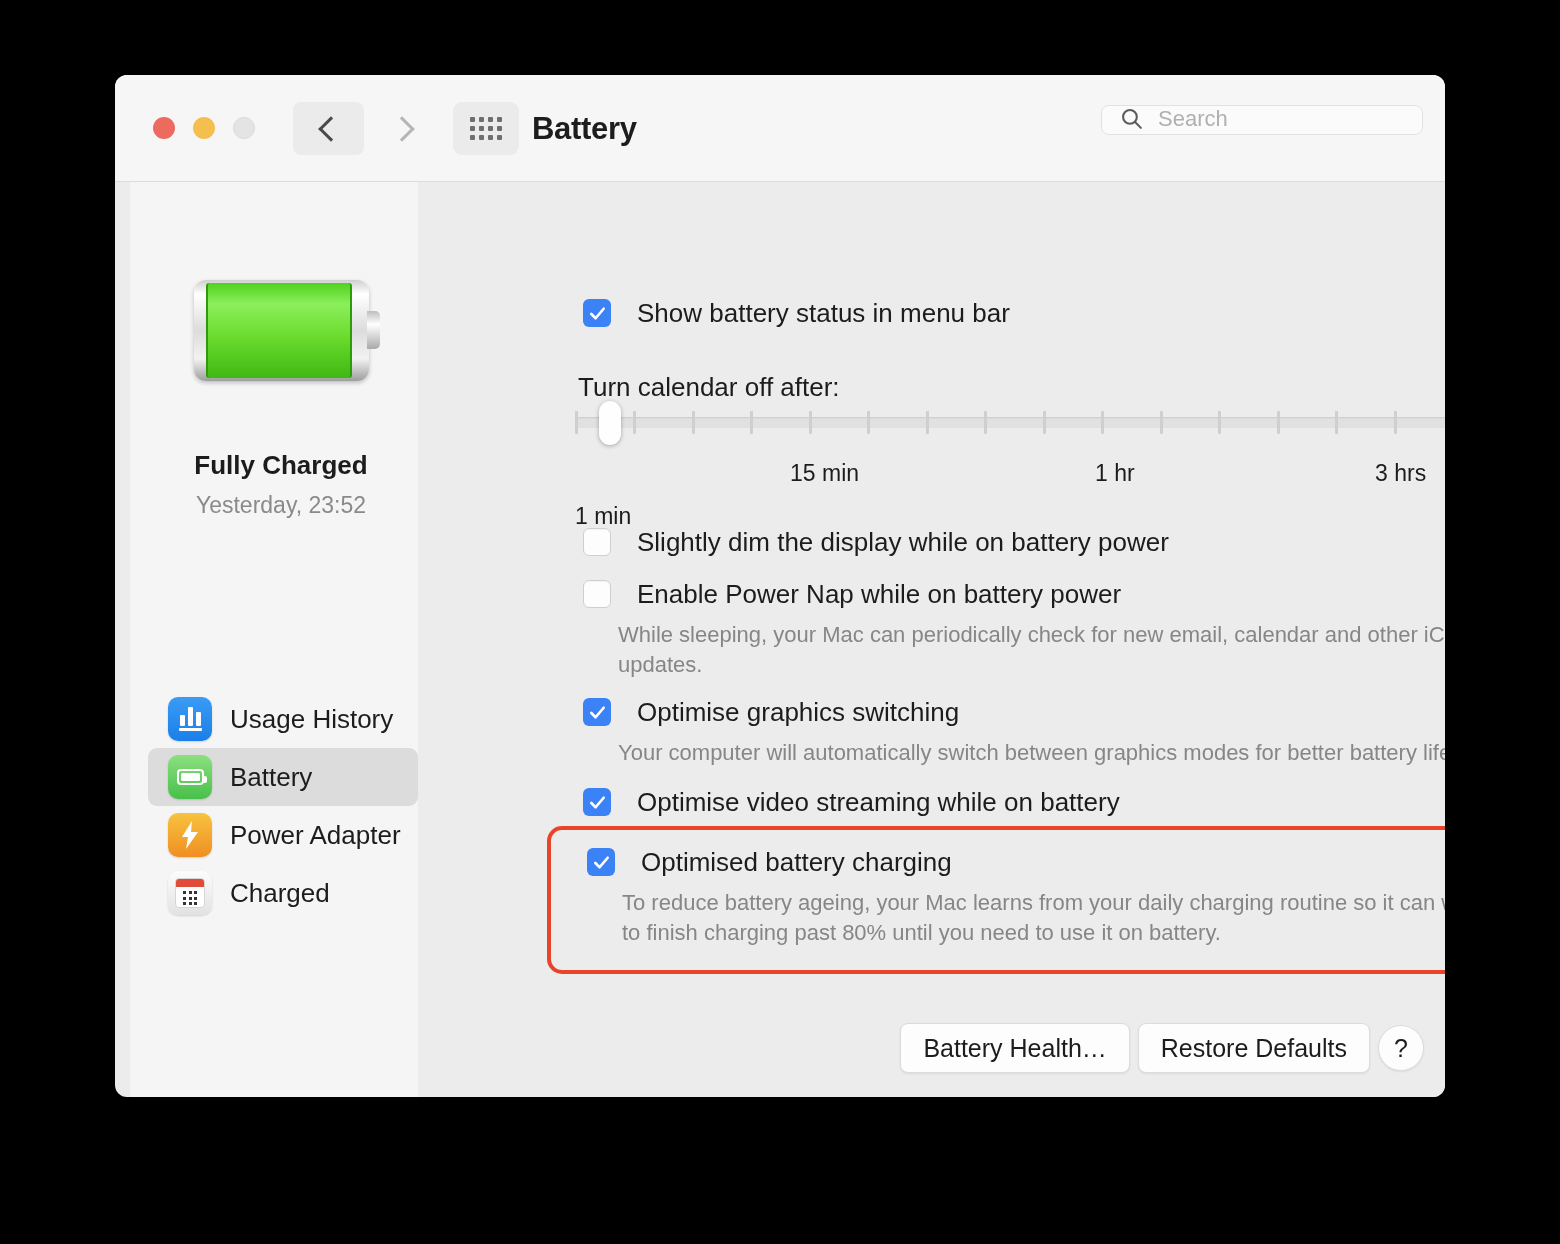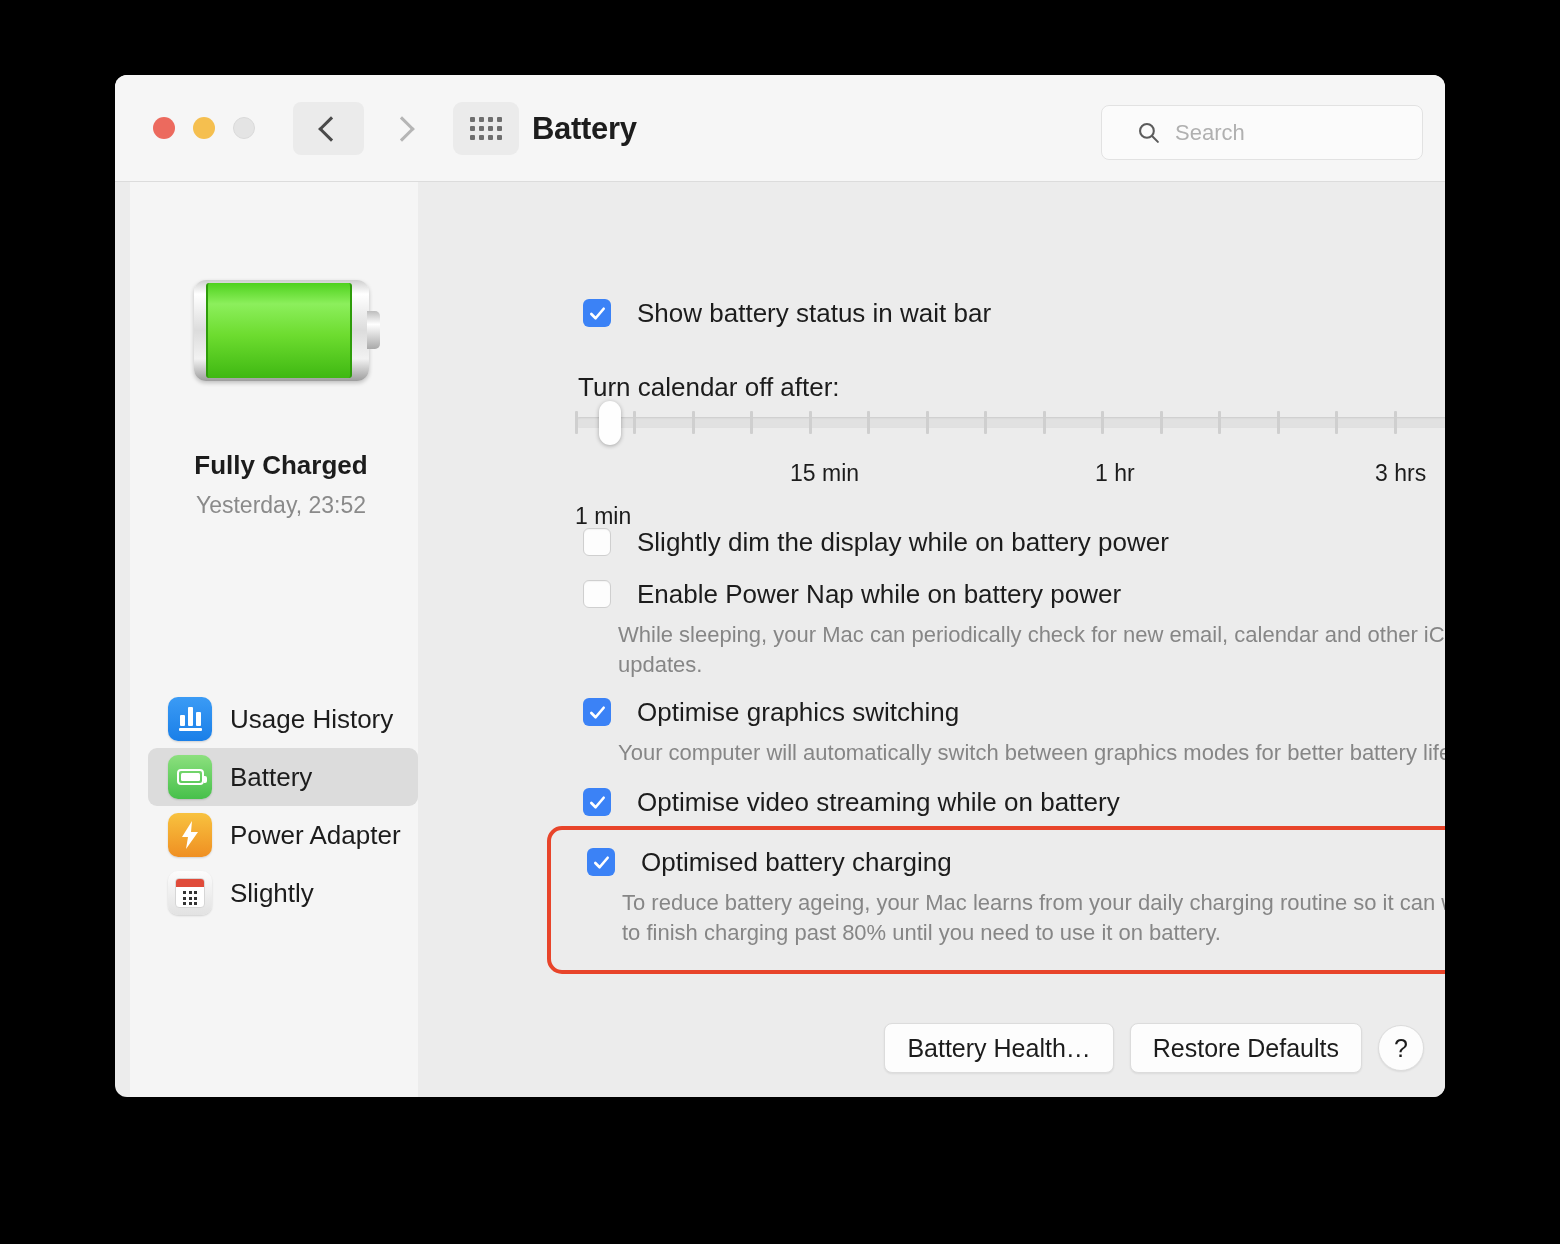--- a/index.html
+++ b/index.html
@@ -53,25 +53,25 @@
   .griddots { display: grid; grid-template-columns: repeat(4, 5px); grid-template-rows: repeat(3, 5px); gap: 4px; }
   .griddots i { background: #6e6e6e; border-radius: 1px; display: block; }
 
   .win-title {
     position: absolute; left: 417px; top: 36px;
     font-size: 31px; font-weight: 700; color: #1d1d1d; letter-spacing: -0.3px;
   }
 
   .search {
     position: absolute; right: 22px; top: 30px;
-    width: 322px; height: 55px;
+    width: 322px; height: 30px;
     background: #fbfbfb;
     border: 1px solid #e2e2e2;
     border-radius: 8px;
-    display: flex; align-items: center; padding-left: 34px;
+    display: flex; align-items: flex-start; padding-left: 17px;
   }
   .search svg { flex: 0 0 auto; }
   .search-text { margin-left: 14px; font-size: 22px; color: #b0b0b0; }
 
   
   .sidebar {
     position: absolute; left: 15px; top: 107px;
     width: 302px; height: 915px;
     background: #f5f5f5;
     border-right: 1px solid #dfdfdf;
@@ -175,21 +175,21 @@
   .r5 { position: absolute; left: 165px; top: 606px; justify-content: space-between; }
 
   .highlight-box {
     position: absolute; left: 129px; top: 644px;
     width: 968px; height: 148px;
     border: 4px solid #e8442a; border-radius: 15px;
   }
   .r6 { position: absolute; left: 36px; top: 18px; }
   .d6 { position: absolute; left: 71px; top: 58px; width: 870px; }
 
-  .btnbar { position: absolute; left: 0; bottom: 24px; width: 1027px; display: flex; justify-content: flex-end; align-items: center; padding-right: 21px; gap: 16px; }
+  .btnbar { position: absolute; left: 0; bottom: 24px; width: 1027px; display: flex; justify-content: flex-end; align-items: center; padding-right: 21px; gap: 8px; }
   .pbtn {
     background: #fdfdfd; border: 1px solid #dcdcdc; border-radius: 8px;
     height: 50px; padding: 0 22px;
     font-size: 25px; color: #1c1c1c;
     font-family: "Liberation Sans", sans-serif;
     box-shadow: 0 1px 2px rgba(0,0,0,0.08);
     display: flex; align-items: center;
   }
   .helpbtn {
     background: #fdfdfd; border: 1px solid #dcdcdc; border-radius: 50%;
@@ -302,35 +302,35 @@
                 <i></i>
                 <i></i>
                 <i></i>
                 <i></i>
                 <i></i>
                 <i></i>
                 <i></i>
               </span>
           </span>
         </span>
-        <span class="navlabel">Slightly</span>
+        <span class="navlabel">Charged</span>
       </div>
 
     </div>
   </div>
 
   <div class="main">
 
     <div class="row r1">
       <span class="cb on">
         <svg width="19" height="19" viewBox="0 0 20 20">
             <polyline points="3.5,10.5 8,15 16.5,5" fill="none" stroke="#fff" stroke-width="2.8" stroke-linecap="round" stroke-linejoin="round"></polyline>
           </svg>
       </span>
-      <span class="cb-label">Show battery status in wait bar</span>
+      <span class="cb-label">Show battery status in menu bar</span>
     </div>
 
     <div class="section-title">Turn calendar off after:</div>
 
     <div class="slider-wrap">
       <div class="track" id="slider-track">
         <div class="thumb" id="slider-thumb" style="left: 24.2px;"></div>
       <span class="tick" style="left: 0px;"></span>
           <span class="tick" style="left: 58.4667px;"></span>
           <span class="tick" style="left: 116.933px;"></span>

